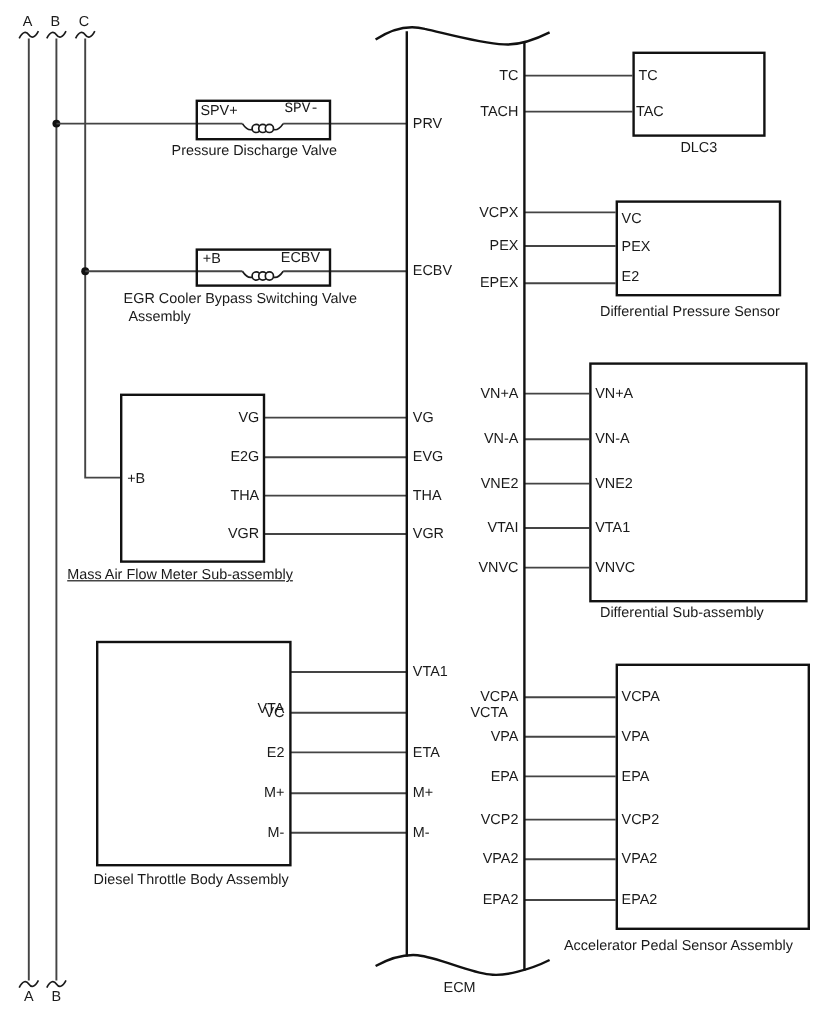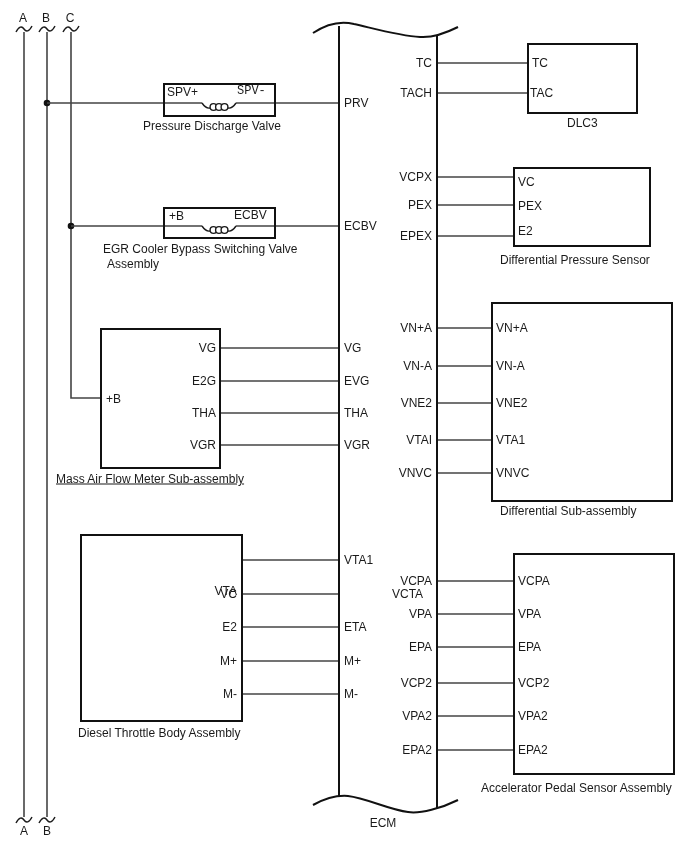--- a/index.html
+++ b/index.html
@@ -178,17 +178,17 @@
   <span class="lbl al" style="left:496px;top:440px;">VTA1</span>
   <span class="lbl al" style="left:496px;top:473px;">VNVC</span>
   <span class="lbl al" style="left:500px;top:511px;">Differential Sub-assembly</span>
 
   <span class="lbl al" style="left:518px;top:581px;">VCPA</span>
   <span class="lbl al" style="left:518px;top:614px;">VPA</span>
   <span class="lbl al" style="left:518px;top:647px;">EPA</span>
   <span class="lbl al" style="left:518px;top:683px;">VCP2</span>
   <span class="lbl al" style="left:518px;top:716px;">VPA2</span>
   <span class="lbl al" style="left:518px;top:750px;">EPA2</span>
-  <span class="lbl al" style="left:470px;top:788px;margin-left:11px;">Accelerator Pedal Sensor Assembly</span>
+  <span class="lbl al" style="left:470px;top:788px;">Accelerator Pedal Sensor Assembly</span>
 
   <span class="lbl ac" style="left:383px;top:823px;">ECM</span>
 
 </div>
 
 </body></html>

